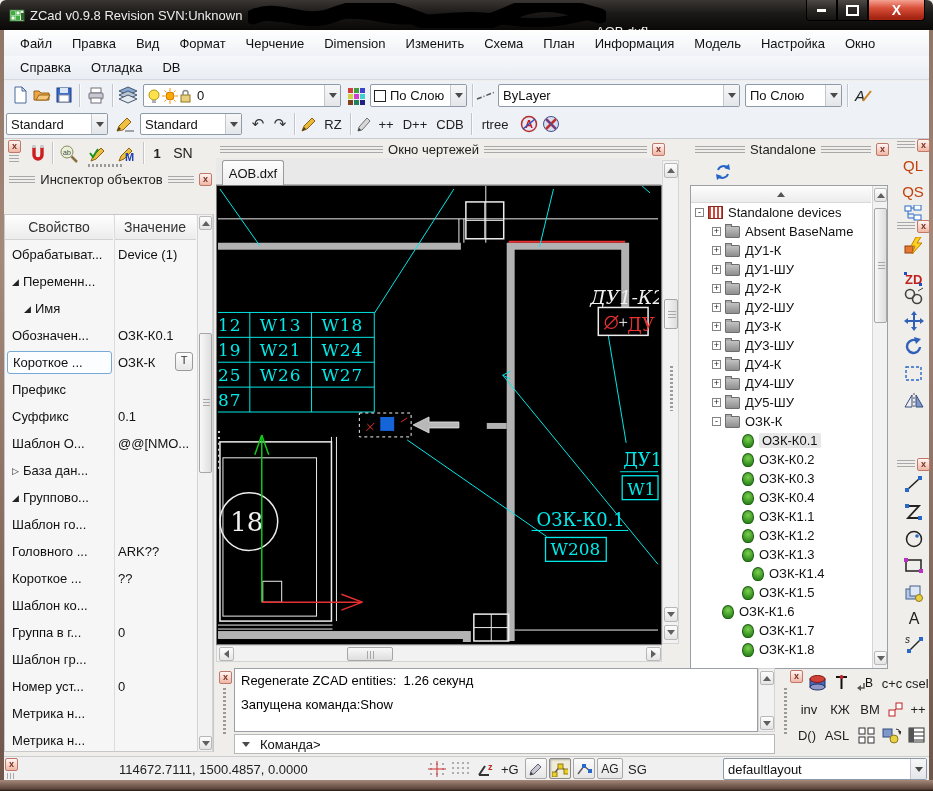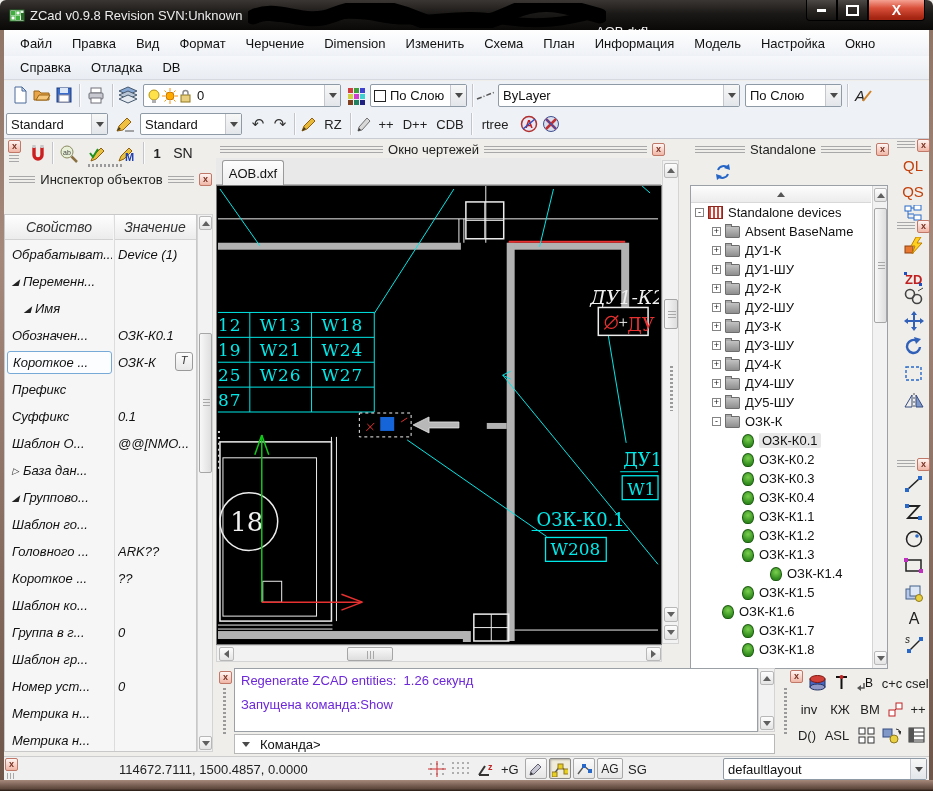--- a/index.html
+++ b/index.html
@@ -39,21 +39,21 @@
   .xs{width:13px;height:13px;box-sizing:border-box;background:linear-gradient(#fff6f4,#efb5a5);border:1px solid #c07868;border-radius:2px;color:#7a3020;font-size:9px;font-weight:bold;line-height:10px;text-align:center;}
   .xs::before{content:"x";}
   .hgrip{height:7px;background:repeating-linear-gradient(180deg,#a8a8a8 0 1px,transparent 1px 3px);}
   .vgrip{width:7px;background:repeating-linear-gradient(90deg,#a8a8a8 0 1px,transparent 1px 3px);}
   .dotgrip-h{height:3px;background:repeating-linear-gradient(90deg,#9a9a9a 0 2px,transparent 2px 4px);}
   .dotgrip-v{width:3px;background:repeating-linear-gradient(180deg,#9a9a9a 0 2px,transparent 2px 4px);}
   .panel-header{display:flex;align-items:center;font-size:13px;color:#222;}
   .panel-header .hgrip{flex:1;margin:0 5px;}
   
   #inspector{left:4px;top:168px;width:210px;height:586px;}
-  #insp-table{left:0px;top:46px;width:193px;height:538px;background:#f6f6f6;border:1px solid #c8c8c8;box-sizing:border-box;overflow:hidden;font-style:italic;}
+  #insp-table{left:0px;top:46px;width:210px;height:538px;background:#f6f6f6;border:1px solid #c8c8c8;box-sizing:border-box;overflow:hidden;}
   .insp-colhead{top:0;height:24px;background:linear-gradient(#fefefe,#ececec);border-bottom:1px solid #d2d2d2;font-size:14px;color:#333;display:flex;align-items:center;justify-content:center;}
   #insp-divider{left:109px;top:0;width:1px;height:538px;background:#dcdcdc;}
   #insp-rows{left:0;top:26px;width:191px;height:512px;}
   .insp-row{position:relative;height:27px;}
   .insp-name{position:absolute;left:2px;top:2px;width:105px;height:23px;font-size:13px;color:#111;display:flex;align-items:center;padding-left:5px;box-sizing:border-box;white-space:nowrap;overflow:hidden;}
   .insp-name.ind{padding-left:17px;}
   .insp-name.sel{border:1px solid #78aad8;border-radius:3px;background:#fbfdff;}
   .insp-val{position:absolute;left:113px;top:2px;width:78px;height:23px;font-size:13px;color:#111;display:flex;align-items:center;white-space:nowrap;overflow:hidden;}
   .grp-arrow{font-size:9px;color:#222;margin-right:4px;}
   .tbtn-T{position:absolute;right:3px;top:3px;width:16px;height:17px;border:1px solid #9a9a9a;border-radius:3px;background:linear-gradient(#fdfdfd,#e8e8e8);font-size:11px;color:#333;text-align:center;line-height:15px;}
@@ -78,21 +78,21 @@
   .tlabel{font-size:13px;color:#111;margin-left:5px;white-space:nowrap;}
   .tlabel.sel{background:#e7e7e7;border-radius:2px;padding:0 3px;}
   .ti-folder{width:13px;height:10px;background:linear-gradient(#c2c2c2,#8e8e8e);border:1px solid #6e6e6e;border-radius:1px;position:relative;flex:none;}
   .ti-folder::before{content:"";position:absolute;left:-1px;top:-3px;width:5px;height:2px;background:#aaa;border:1px solid #6e6e6e;border-bottom:none;}
   .ti-device{width:13px;height:11px;flex:none;border:1px solid #8a2820;background:repeating-linear-gradient(90deg,rgba(205,62,50,.95) 0 2px,rgba(255,255,255,.95) 2px 4px);}
   .ti-bug{width:10px;height:12px;flex:none;background:radial-gradient(circle at 50% 35%,#7ad04e,#2f8a1c 75%);border:1px solid #1c5c10;border-radius:50% 50% 45% 45%;}
   
   .rt-text{font-size:15px;color:#c2410c;}
   
   #console-box{left:234px;top:668px;width:524px;height:64px;background:#fff;border:1px solid #9aa0a6;box-sizing:border-box;}
-  .console-line{font-size:13px;color:#6d28d9;padding:2px 6px;line-height:20px;white-space:pre;}
+  .console-line{font-size:13px;color:#000000;padding:2px 6px;line-height:20px;white-space:pre;}
   #cmd-row{left:234px;top:734px;width:541px;height:20px;background:#fff;border:1px solid #b8b8b8;box-sizing:border-box;display:flex;align-items:center;}
   #cmd-prompt{font-size:13px;color:#111;margin-left:6px;}
   
   #statusbar{left:4px;top:756px;width:925px;height:24px;background:#f0f0f0;border-top:1px solid #cdcdcd;box-sizing:border-box;}
   .st-btn{border:1px solid #a8a8a8;border-radius:2px;background:linear-gradient(#fbfbfb,#e6e6e6);display:flex;align-items:center;justify-content:center;box-sizing:border-box;}
   .st-btn.pressed{background:#efecdc;border-color:#8a8a8a;box-shadow:inset 1px 1px 2px rgba(0,0,0,.25);}
   svg{display:block;}
 </style>
 </head>
 <body>
@@ -825,21 +825,21 @@
           <div class="tree-row" style="padding-left: 38px;">
             <span class="expspacer"></span>
             <span class="ti-bug"></span>
             <span class="tlabel">ОЗК-К1.2</span>
           </div>
           <div class="tree-row" style="padding-left: 38px;">
             <span class="expspacer"></span>
             <span class="ti-bug"></span>
             <span class="tlabel">ОЗК-К1.3</span>
           </div>
-          <div class="tree-row" style="padding-left: 48px; margin-left: 18px;">
+          <div class="tree-row" style="padding-left: 48px;">
             <span class="expspacer"></span>
             <span class="ti-bug"></span>
             <span class="tlabel">ОЗК-К1.4</span>
           </div>
           <div class="tree-row" style="padding-left: 38px;">
             <span class="expspacer"></span>
             <span class="ti-bug"></span>
             <span class="tlabel">ОЗК-К1.5</span>
           </div>
           <div class="tree-row" style="padding-left: 18px;">

